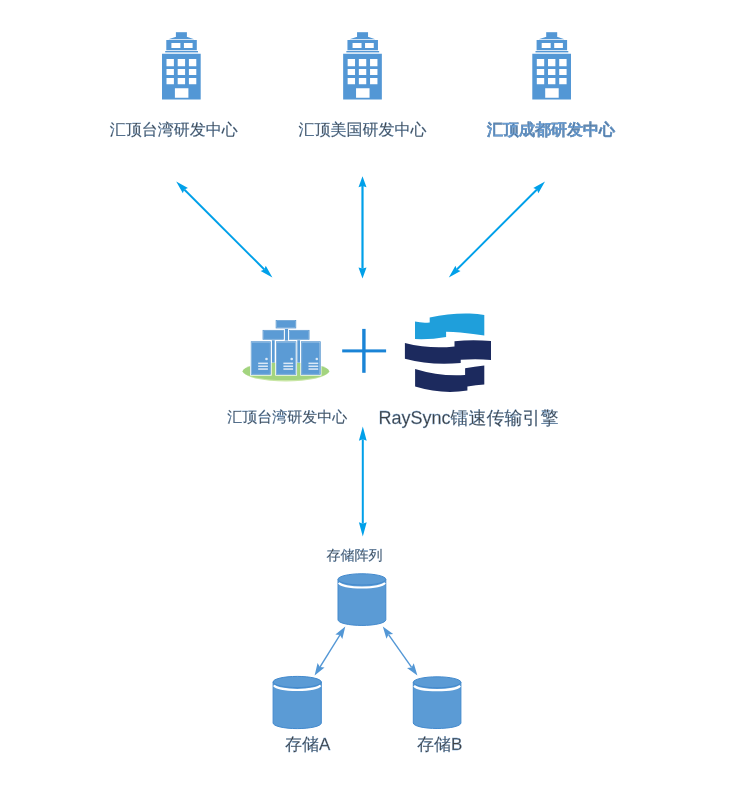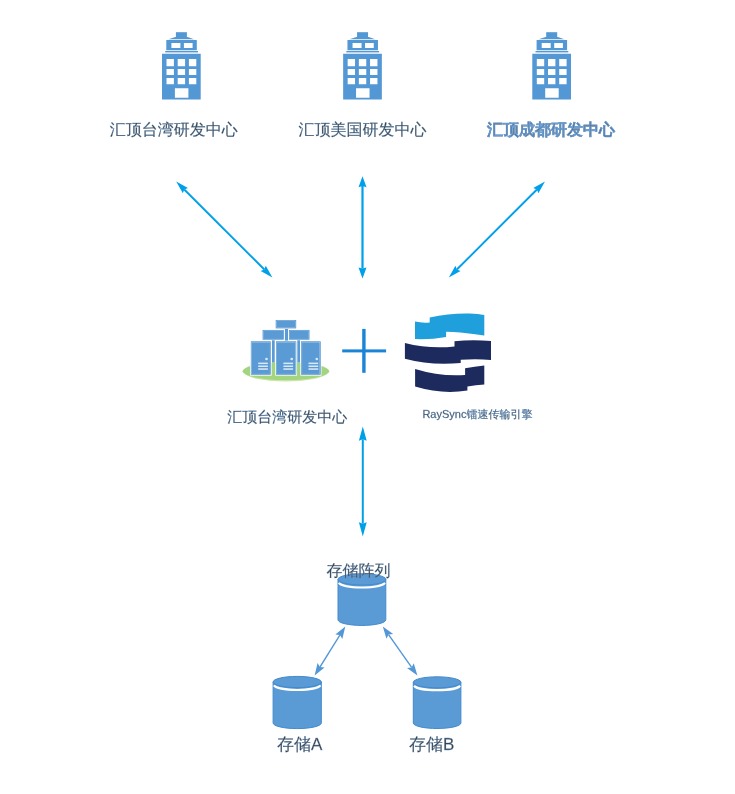--- a/index.html
+++ b/index.html
@@ -5,25 +5,25 @@
 <style>
   html,body{margin:0;padding:0;background:#ffffff;}
   body{width:735px;height:794px;overflow:hidden;
        font-family:"Liberation Sans",sans-serif;
        -webkit-font-smoothing:antialiased;}
   #stage{position:relative;width:735px;height:794px;background:#fff;}
   #art{position:absolute;left:0;top:0;width:735px;height:794px;}
   .lbl{position:absolute;white-space:nowrap;color:#404040;
        line-height:1;font-weight:400;
        -webkit-text-stroke:0.28px #6a9fd6;}
-  .s14{font-size:11px;margin-left:44px;}
+  .s14{font-size:18px;}
   .s15{font-size:15px;}
   .s16{font-size:16px;}
-  .s17{font-size:17px;}
-  .s175{font-size:16px;margin-top:15px;}
+  .s17{font-size:17px;margin-left:8px;}
+  .s175{font-size:14px;}
 </style>
 </head>
 <body>
 
 <div id="stage">
 
 <svg id="art" viewBox="0 0 735 794" xmlns="http://www.w3.org/2000/svg">
 
   <g fill="#5397d5">
       <rect x="175.9" y="32.2" width="11.0" height="5.2"></rect>

